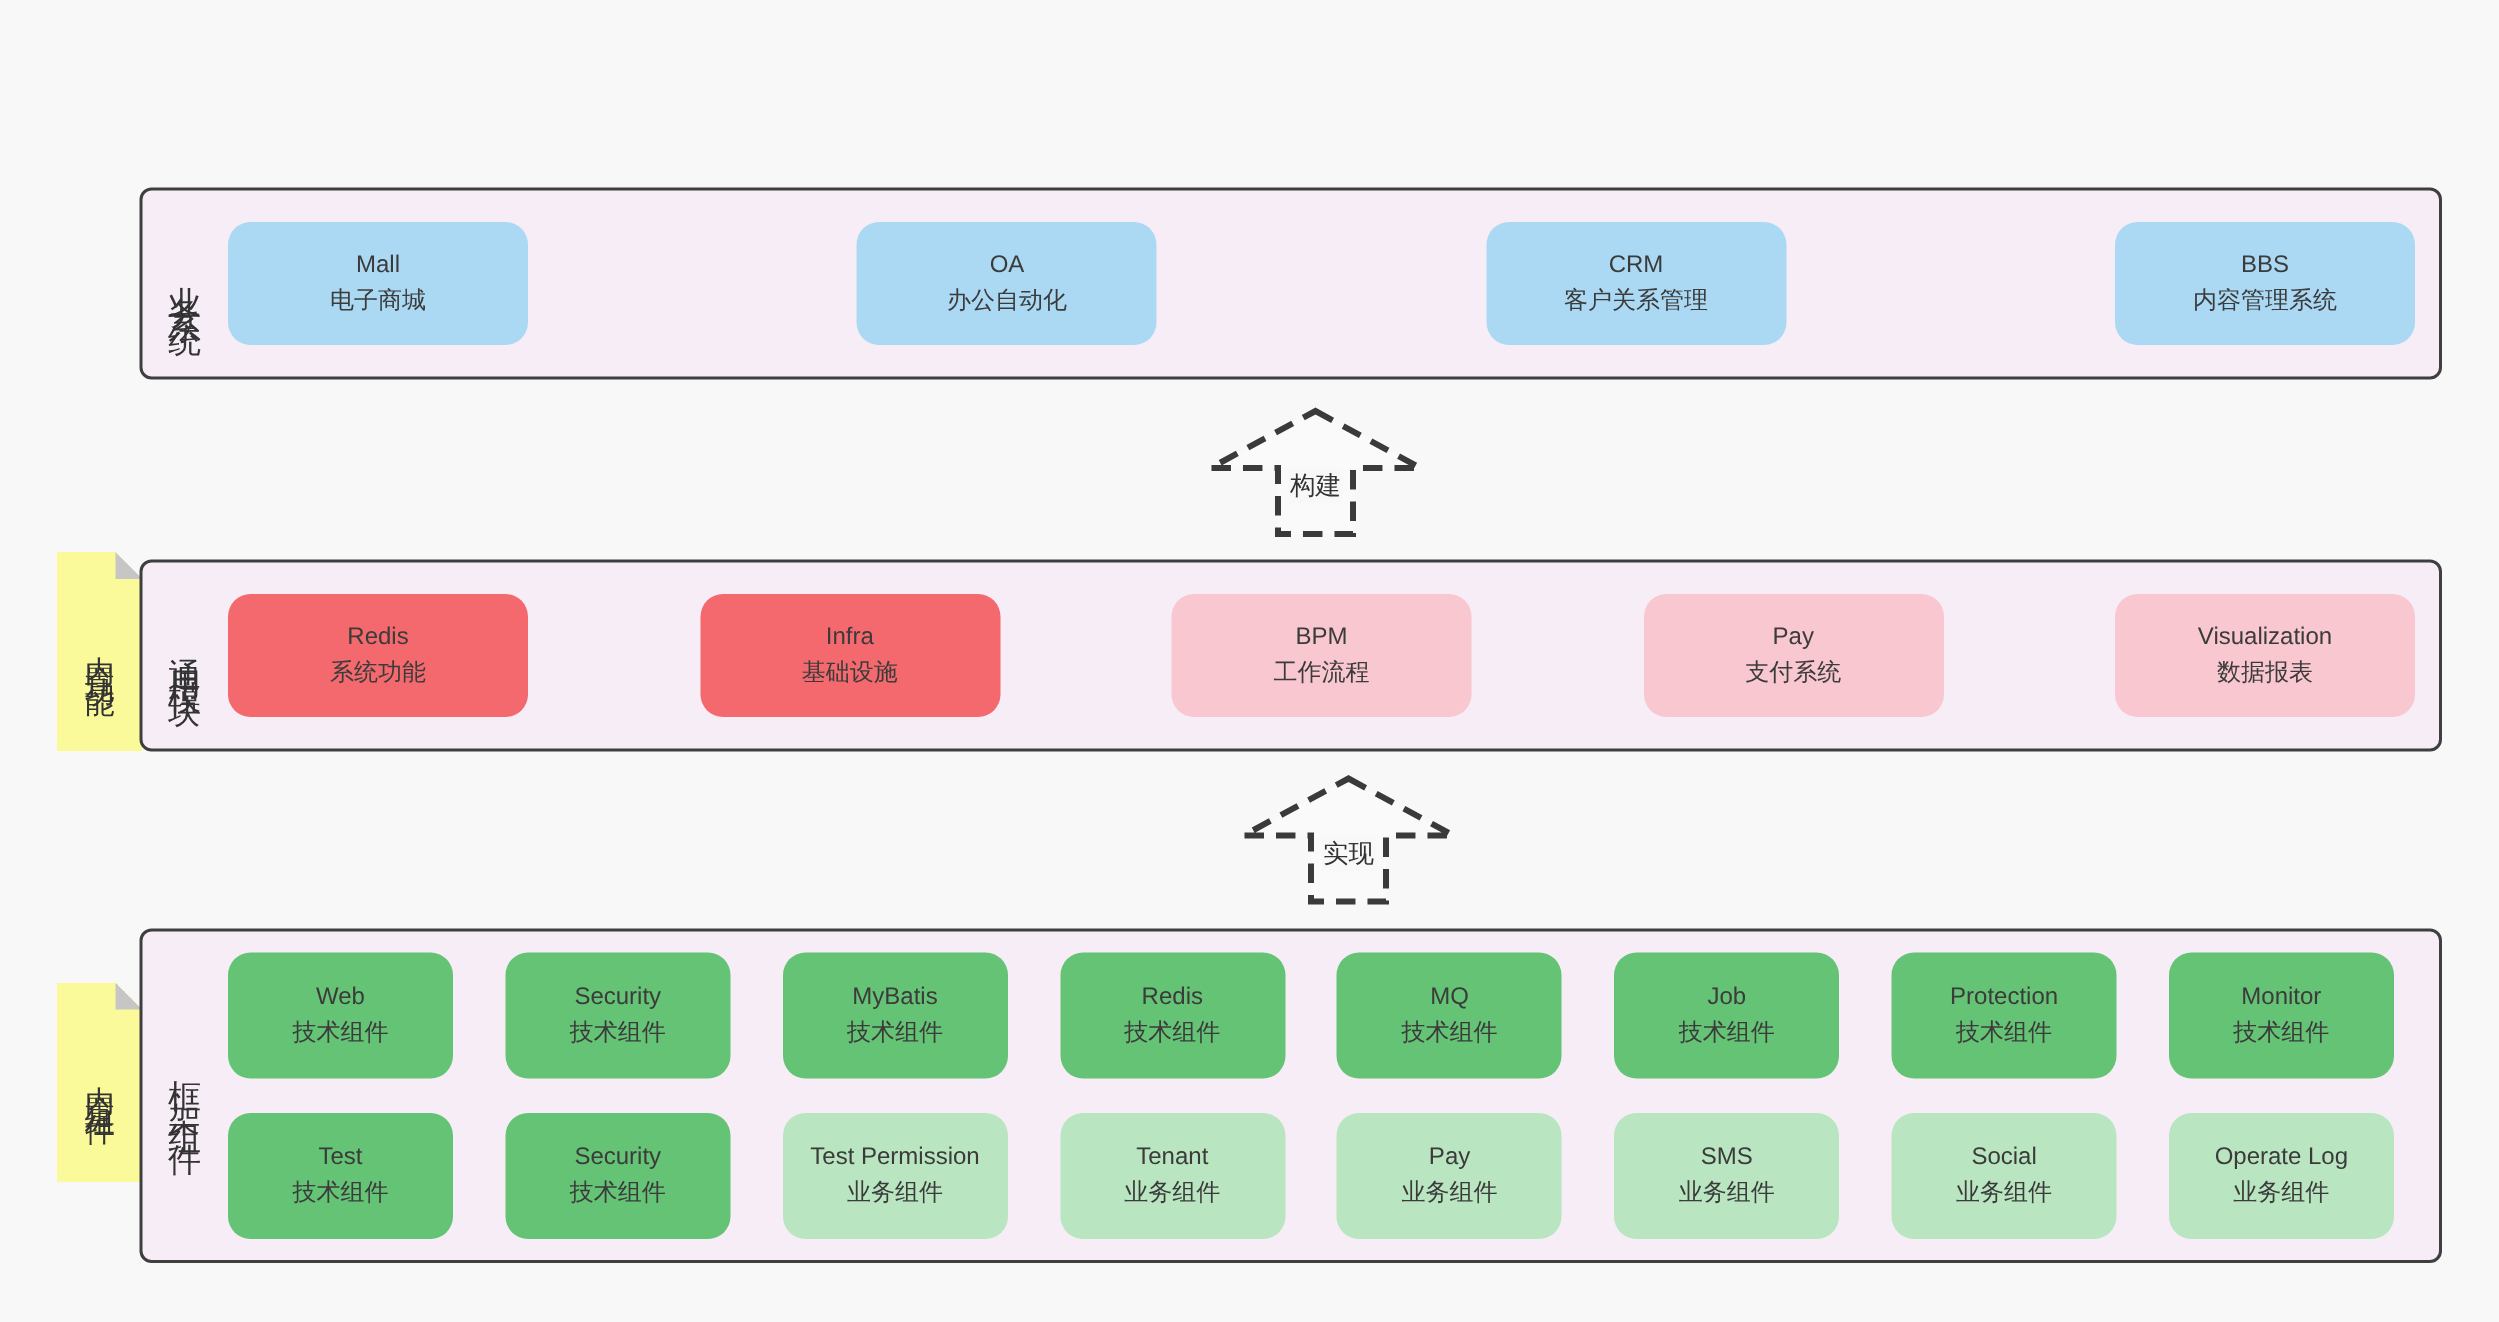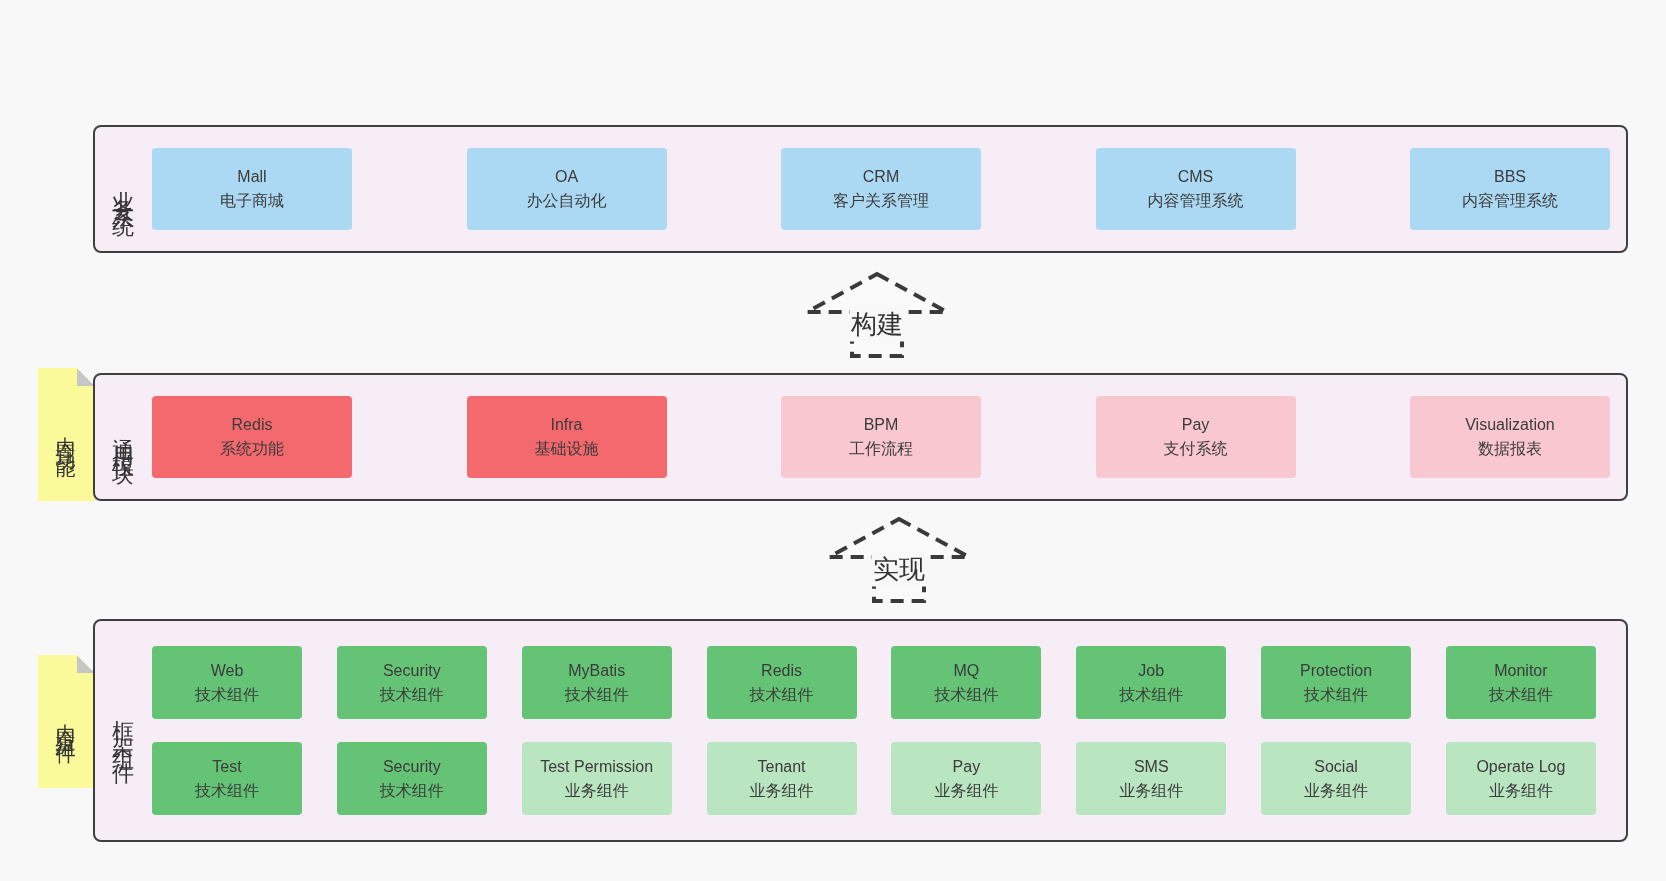--- a/index.html
+++ b/index.html
@@ -25,23 +25,23 @@
     font-size:22px;letter-spacing:8px;color:#333;white-space:nowrap;
   }
   .band-2 .band-label{letter-spacing:14px}
   .boxes{position:absolute;top:0;bottom:0;left:57px;right:16px}
   .boxes.six{display:flex;align-items:center;justify-content:space-between}
   .boxes.six .box{width:200px;height:82px}
   .boxes.grid8{
     display:grid;grid-template-columns:repeat(8,150px);
     justify-content:space-between;align-content:center;row-gap:23px;right:30px;
   }
-  .boxes.grid8 .box{width:150px;height:73px}
+  .boxes.grid8 .box{width:150px;height:84px}
   .box{
-    border-radius:4px;box-sizing:border-box;padding:2px 8px;
+    border-radius:15px;box-sizing:border-box;padding:2px 8px;
     display:flex;flex-direction:column;align-items:center;justify-content:center;
     text-align:center;font-size:16px;line-height:24px;
   }
   .box-title,.box-sub{display:block}
   .v-blue{background:var(--c-blue,#abd9f3)}
   .v-red{background:var(--c-red,#f4696d)}
   .v-pink{background:var(--c-pink,#f9c7d0)}
   .v-green{background:var(--c-green,#64c375)}
   .v-green-light{background:var(--c-green_light,#b9e5c1)}
   
@@ -62,21 +62,21 @@
     font-size:20px;letter-spacing:7px;color:#333;white-space:nowrap;
   }
   
   .arrow{position:absolute;width:150px;height:90px;z-index:1}
   .arrow-0{left:802px;top:270px}
   .arrow-1{left:824px;top:515px}
   .arrow svg{width:100%;height:100%;display:block}
   .arrow path{fill:#fafafa;stroke:#3a3a3a;stroke-width:4;stroke-dasharray:13 8}
   .arrow-label{
     position:absolute;left:50%;top:60%;transform:translate(-50%,-50%);
-    font-size:26px;color:#333;background:var(--c-page_bg,#f8f8f8);padding:0 1px;
+    font-size:17px;color:#333;background:var(--c-page_bg,#f8f8f8);padding:0 1px;
   }
 </style>
 </head>
 <body>
 
 <div class="canvas">
 
   <div class="tag tag-0">
     <span class="tag-fold"></span>
     <span class="tag-text">内置功能</span>
@@ -93,24 +93,20 @@
           <span class="box-title">Mall</span>
           <span class="box-sub">电子商城</span>
         </div>
         <div class="box v-blue">
           <span class="box-title">OA</span>
           <span class="box-sub">办公自动化</span>
         </div>
         <div class="box v-blue">
           <span class="box-title">CRM</span>
           <span class="box-sub">客户关系管理</span>
-        </div>
-        <div class="box v-blue">
-          <span class="box-title">CMS</span>
-          <span class="box-sub">内容管理系统</span>
         </div>
         <div class="box v-blue">
           <span class="box-title">BBS</span>
           <span class="box-sub">内容管理系统</span>
         </div>
       </div>
   </section>
 
   <div class="arrow arrow-0">
     <svg viewBox="0 0 150 90" aria-hidden="true">

